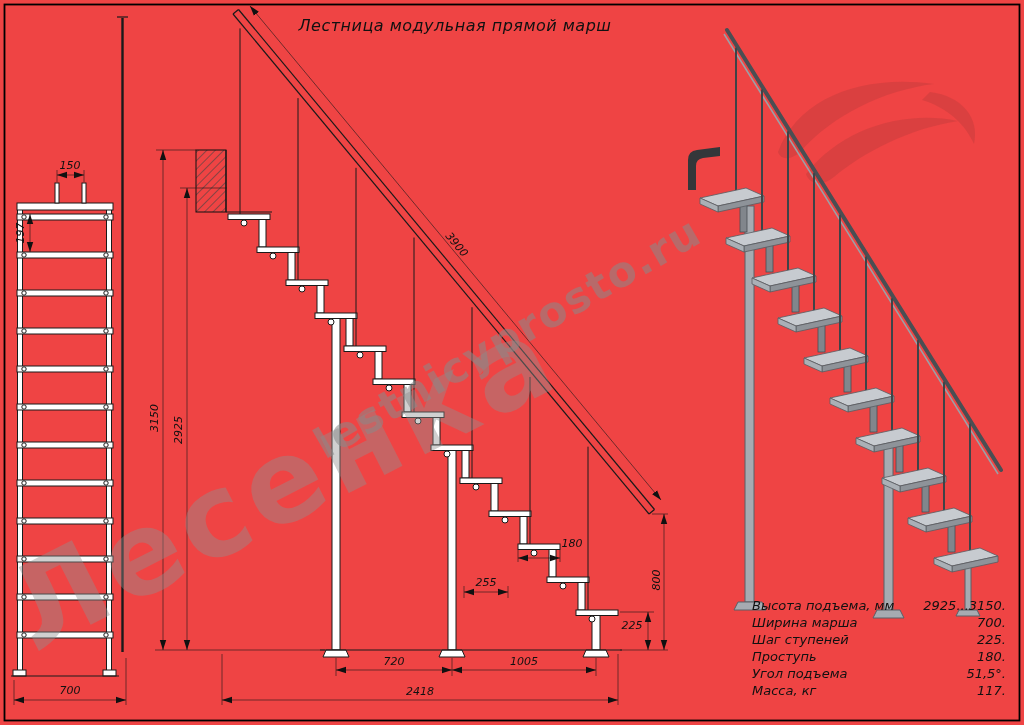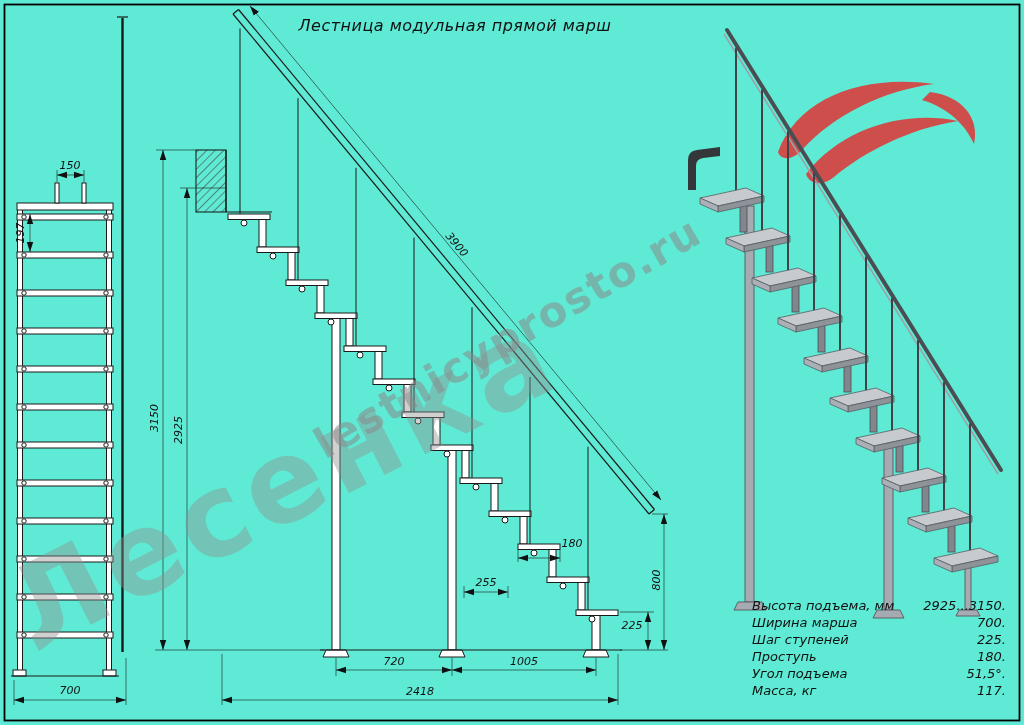--- a/index.html
+++ b/index.html
@@ -1,16 +1,16 @@
 <!DOCTYPE html>
 <html><head>
 <meta charset="utf-8">
 <style>
   html,body{margin:0;padding:0;background:#ffffff;}
-  .page{width:1024px;height:725px;position:relative;background:#5eead4;font-family:"DejaVu Sans",sans-serif;}
+  .page{width:1024px;height:725px;position:relative;background:#ef4444;font-family:"DejaVu Sans",sans-serif;}
   svg{display:block;}
   .ln{stroke:#1a1a1a;stroke-width:1.2;fill:none;}
   .thin{stroke:#1a1a1a;stroke-width:.6;fill:none;}
   .dimln{stroke:#1a1a1a;stroke-width:.6;fill:none;marker-start:url(#arr);marker-end:url(#arr);}
   .part{fill:#ffffff;stroke:#1a1a1a;stroke-width:1;}
   .bal{stroke:#1a1a1a;stroke-width:1;}
   .dimtext{font:italic 11px "DejaVu Sans",sans-serif;fill:#111;}
   .title{font:italic 16px "DejaVu Sans",sans-serif;fill:#111;letter-spacing:.5px;}
   .spec{font:italic 13px "DejaVu Sans",sans-serif;fill:#111;}
   .itop{fill:#c7cbd0;stroke:#585d62;stroke-width:.8;}

